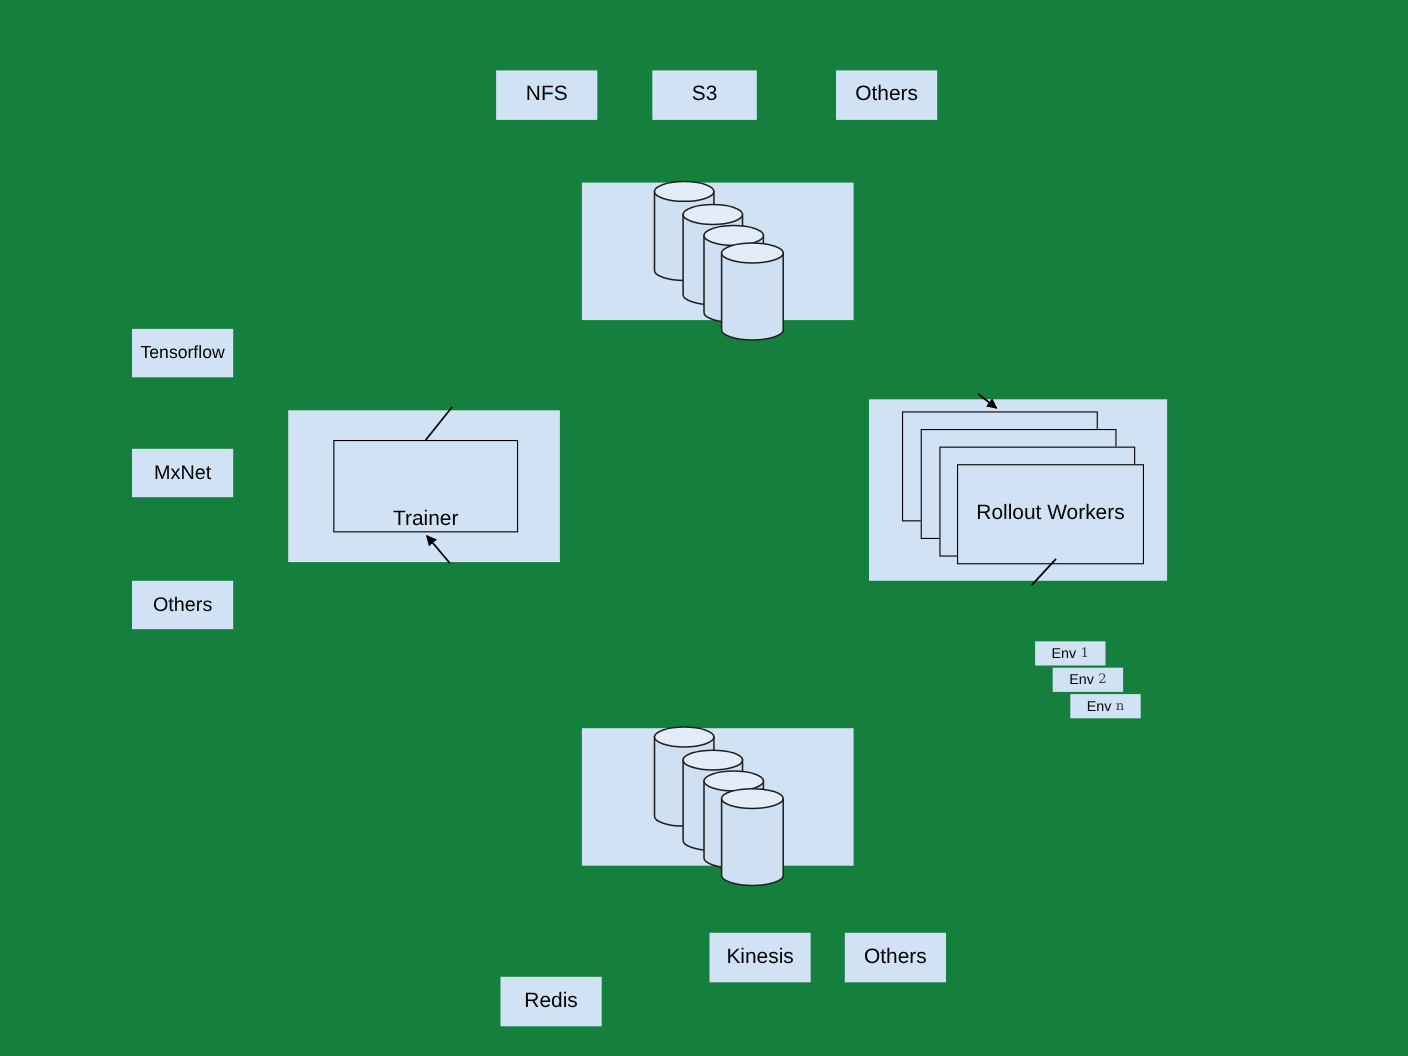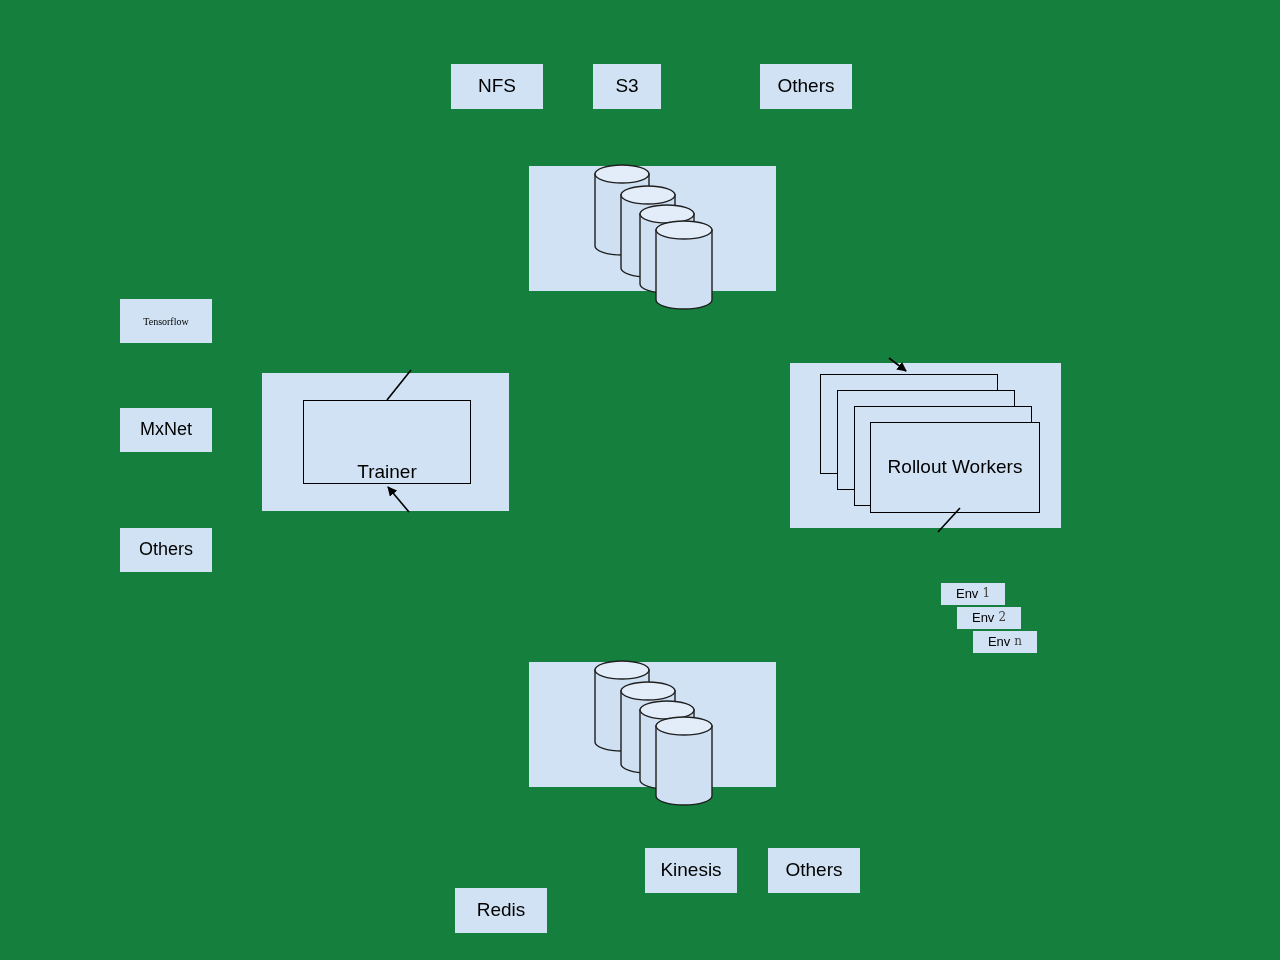--- a/index.html
+++ b/index.html
@@ -37,21 +37,21 @@
   }
   .panel {                 
     position: absolute;
     box-sizing: border-box;
     background: #d0e2f3;
     border: none;
   }
 
   .lbl-lg  { font-size: 19px; }
   .lbl-md  { font-size: 18px; }
-  .lbl-sm  { font-size: 10px; font-family: Liberation Serif, serif; }
+  .lbl-sm  { font-size: 16px; }
   .lbl-env { font-size: 13px; align-items: center; }
   .lbl-env .num {
     font-family: "DejaVu Serif", serif;
     font-size: 12px;
     color: #3d3d3d;
     margin-left: 4px;
   }
 
   
   svg.overlay {
@@ -67,21 +67,21 @@
 </style>
 </head>
 <body>
 
 <div id="canvas">
 
   <div class="node plain lbl-lg" style="left:451px; top:64px; width:92px; height:45px;">
     <span>NFS</span>
   </div>
 
-  <div class="node plain lbl-lg" style="left:593px; top:64px; width:68px; height:45px;">
+  <div class="node plain lbl-lg" style="left:593px; top:64px; width:95px; height:45px;">
     <span>S3</span>
   </div>
 
   <div class="node plain lbl-lg" style="left:760px; top:64px; width:92px; height:45px;">
     <span>Others</span>
   </div>
 
   <div class="panel" style="left:529px; top:166px; width:247px; height:125px;"></div>
 
   <div class="node plain lbl-sm" style="left:120px; top:299px; width:92px; height:44px;">

